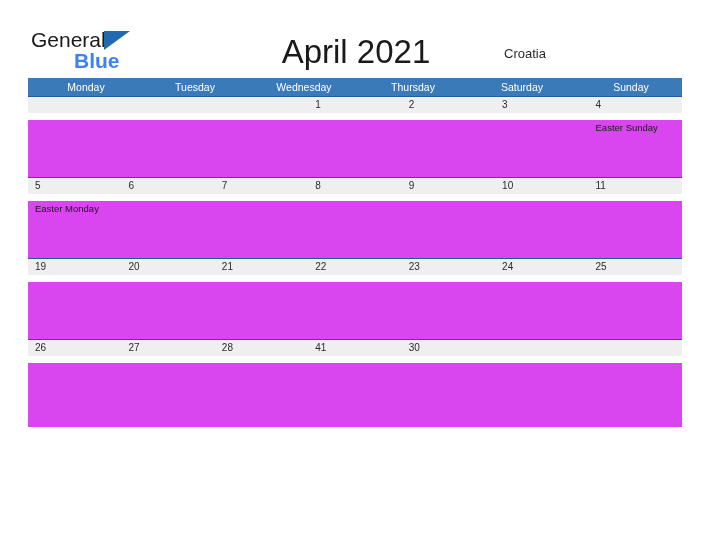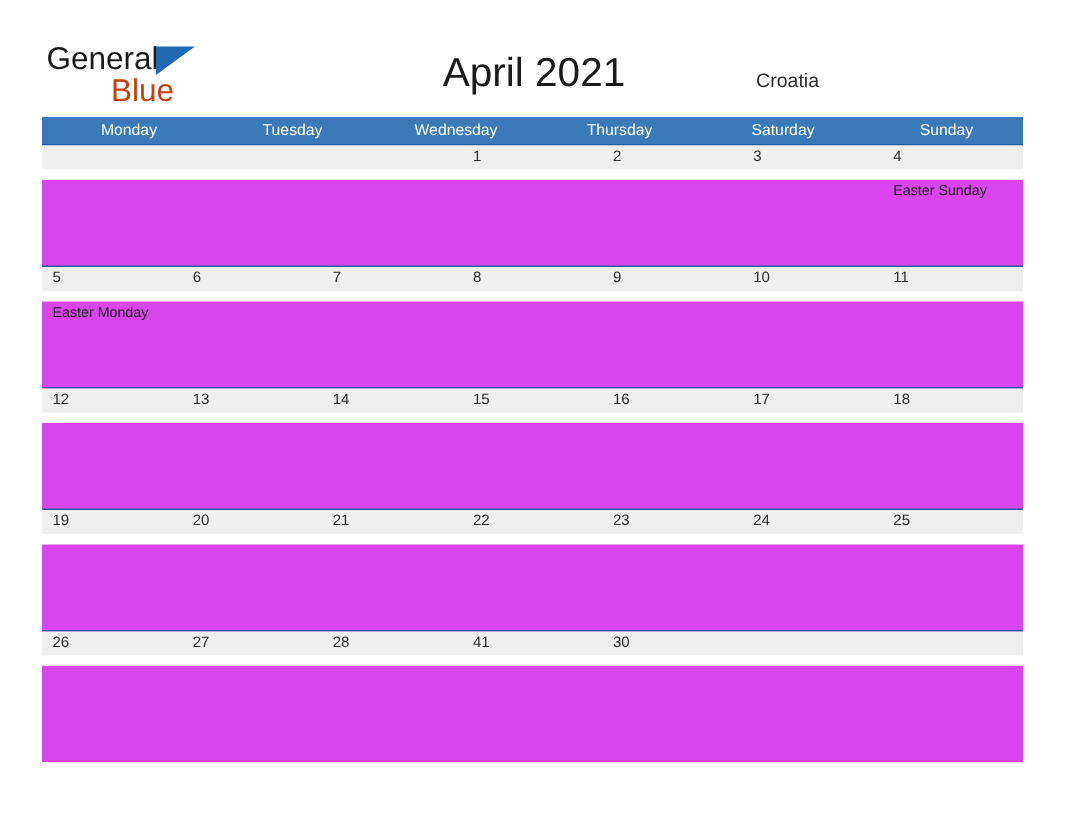--- a/index.html
+++ b/index.html
@@ -55,31 +55,32 @@
     width: 0;
     height: 0;
     border-left: 26px solid #1f6ab0;
     border-bottom: 19px solid transparent;
   }
   .logo-row2 {
     position: absolute;
     left: 43px;
     top: 21px;
     font-size: 21px;
-    color: #c2410c;
-    font-family: "Liberation Sans", sans-serif;
+    color: #3b82f6;
+    font-family: "Liberation Sans", sans-serif;
+    font-weight: bold;
   }
 
   .title {
     position: absolute;
     left: 0;
     top: 33px;
     width: 712px;
     text-align: center;
-    font-size: 27px;
+    font-size: 33px;
     color: #1a1a1a;
     font-family: "Liberation Sans", sans-serif;
   }
 
   .region {
     position: absolute;
     right: 30px;
     top: 46px;
     font-size: 13px;
     color: #2b2b2b;
@@ -240,41 +241,20 @@
             <div class="event-cell"></div>
             <div class="event-cell"></div>
             <div class="event-cell"></div>
             <div class="event-cell"></div>
             <div class="event-cell"></div>
           </div>
         </div>
         <div class="week">
           <div class="week-rule"></div>
           <div class="date-band">
-            <div class="date-cell">12</div>
-            <div class="date-cell">13</div>
-            <div class="date-cell">14</div>
-            <div class="date-cell">15</div>
-            <div class="date-cell">16</div>
-            <div class="date-cell">17</div>
-            <div class="date-cell">18</div>
-          </div>
-          <div class="event-band">
-            <div class="event-cell"></div>
-            <div class="event-cell"></div>
-            <div class="event-cell"></div>
-            <div class="event-cell"></div>
-            <div class="event-cell"></div>
-            <div class="event-cell"></div>
-            <div class="event-cell"></div>
-          </div>
-        </div>
-        <div class="week">
-          <div class="week-rule"></div>
-          <div class="date-band">
             <div class="date-cell">19</div>
             <div class="date-cell">20</div>
             <div class="date-cell">21</div>
             <div class="date-cell">22</div>
             <div class="date-cell">23</div>
             <div class="date-cell">24</div>
             <div class="date-cell">25</div>
           </div>
           <div class="event-band">
             <div class="event-cell"></div>

